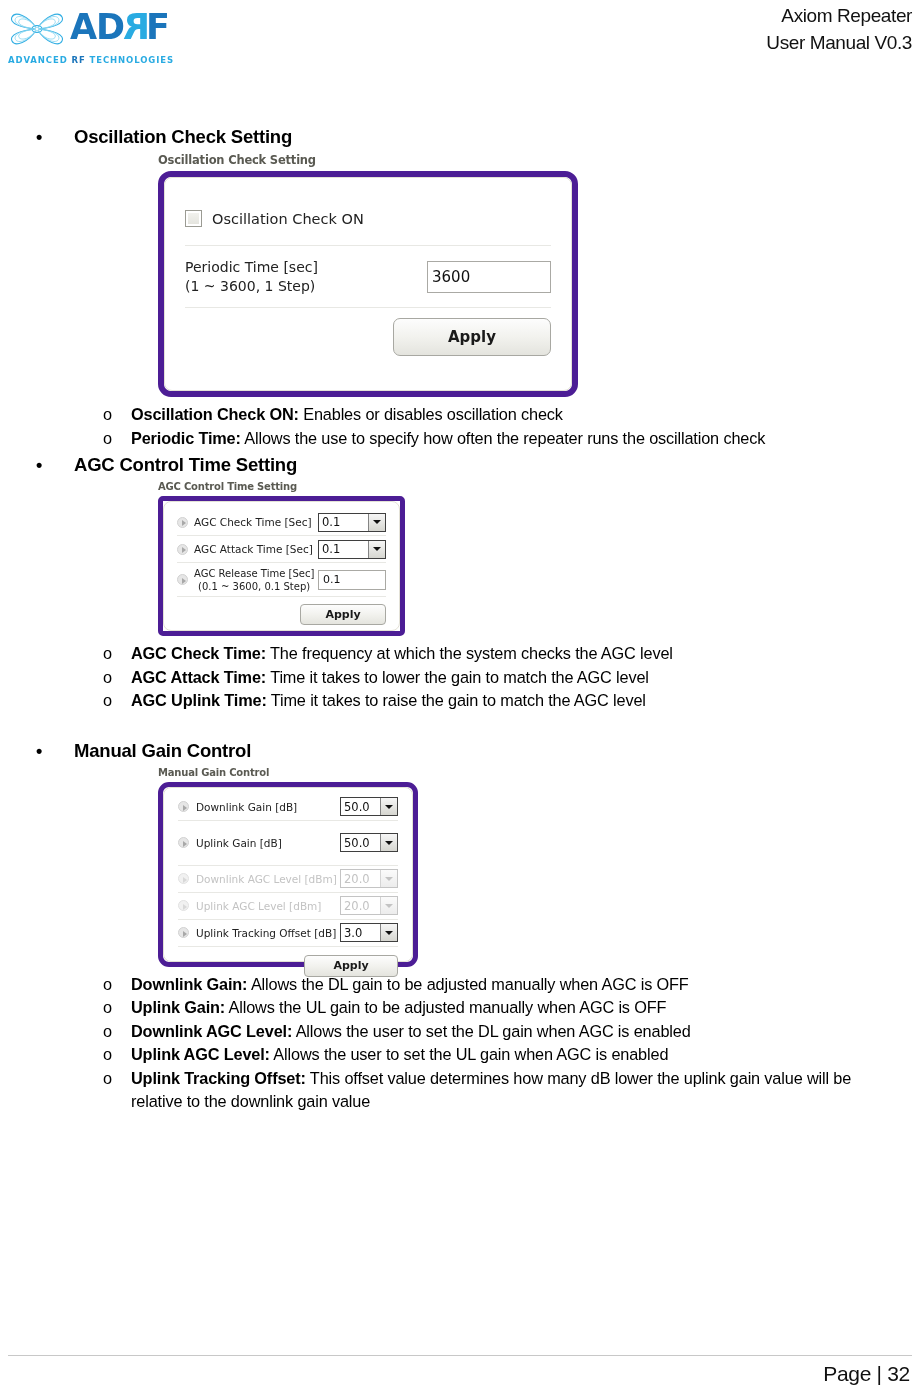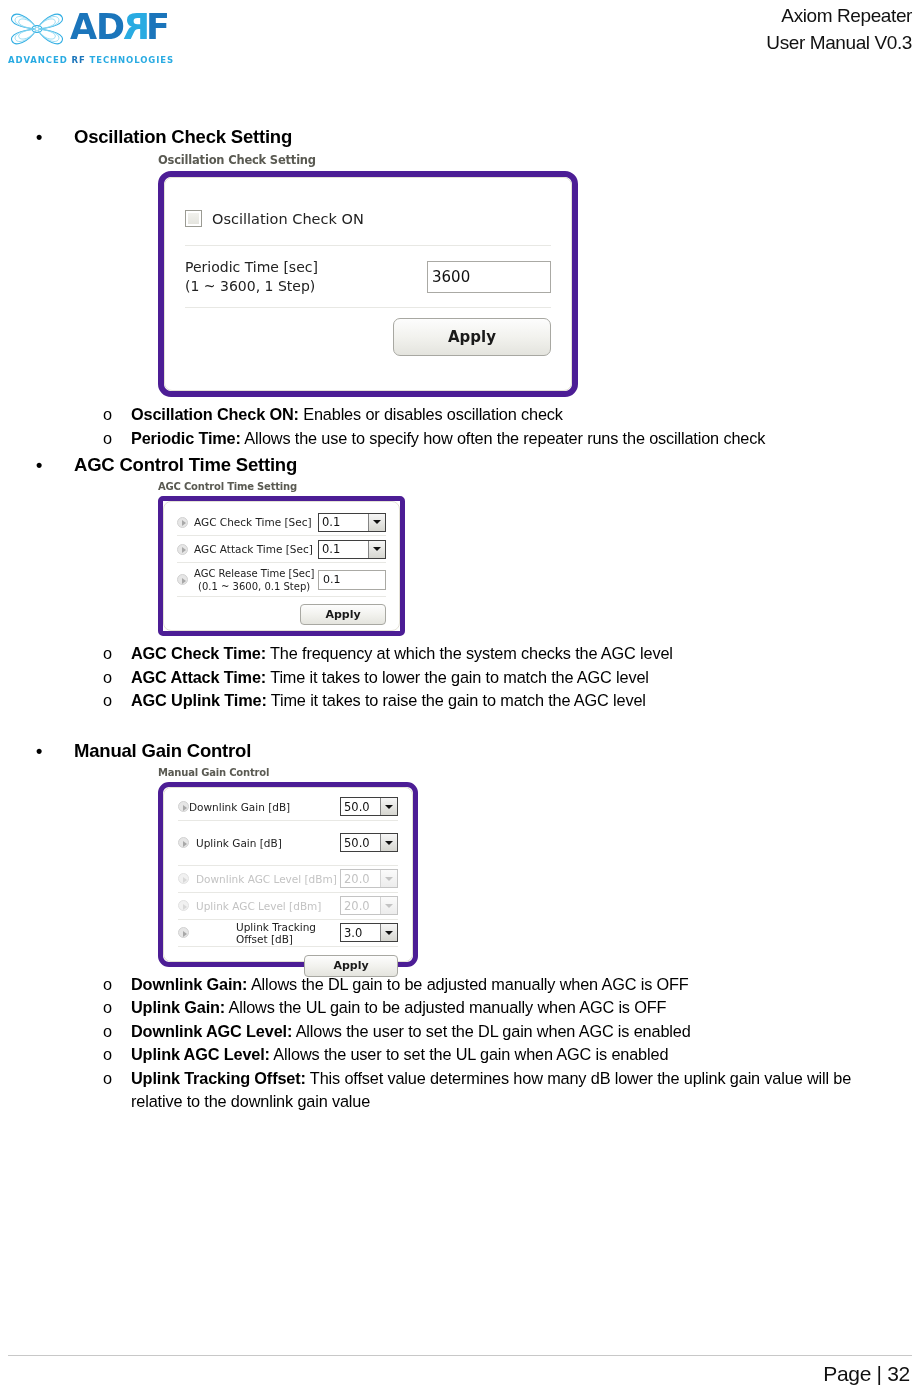--- a/index.html
+++ b/index.html
@@ -449,21 +449,21 @@
     </div>
 
     <div class="shot" style="margin-left:158px;width:260px;">
       <div class="shot-title" style="font-size:10px;">Manual Gain Control</div>
       <div class="panel" style="width:260px;height:185px;border-width:5px;border-radius:11px;">
         <div class="panel-inner" style="padding:6px 14px 0 14px;">
 
           <div class="row" style="height:27px;">
             <span class="row-label" style="font-size:10.5px;">
               <span class="rb"></span>
-              <span style="text-align:right;">Downlink Gain [dB]</span>
+              <span style="padding-left:7px;text-align:right;">Downlink Gain [dB]</span>
             </span>
             <span class="wsel" style="width:58px;height:19px;font-size:11.5px;">
               <span class="val">50.0</span>
               <span class="arrowbtn">
                   <span class="tri"></span>
                 </span>
             </span>
           </div>
 
           <div class="row" style="height:45px;">
@@ -499,21 +499,21 @@
             </span>
             <span class="wsel disabled" style="width:58px;height:19px;font-size:11.5px;">
               <span class="val">20.0</span>
               <span class="arrowbtn">
                   <span class="tri"></span>
                 </span>
             </span>
           </div>
 
           <div class="row" style="height:27px;">
-            <span class="row-label" style="font-size:10.5px;gap:40px;">
+            <span class="row-label" style="font-size:10.5px;">
               <span class="rb"></span>
               <span style="padding-left:7px;">Uplink Tracking Offset [dB]</span>
             </span>
             <span class="wsel" style="width:58px;height:19px;font-size:11.5px;">
               <span class="val">3.0</span>
               <span class="arrowbtn">
                   <span class="tri"></span>
                 </span>
             </span>
           </div>

